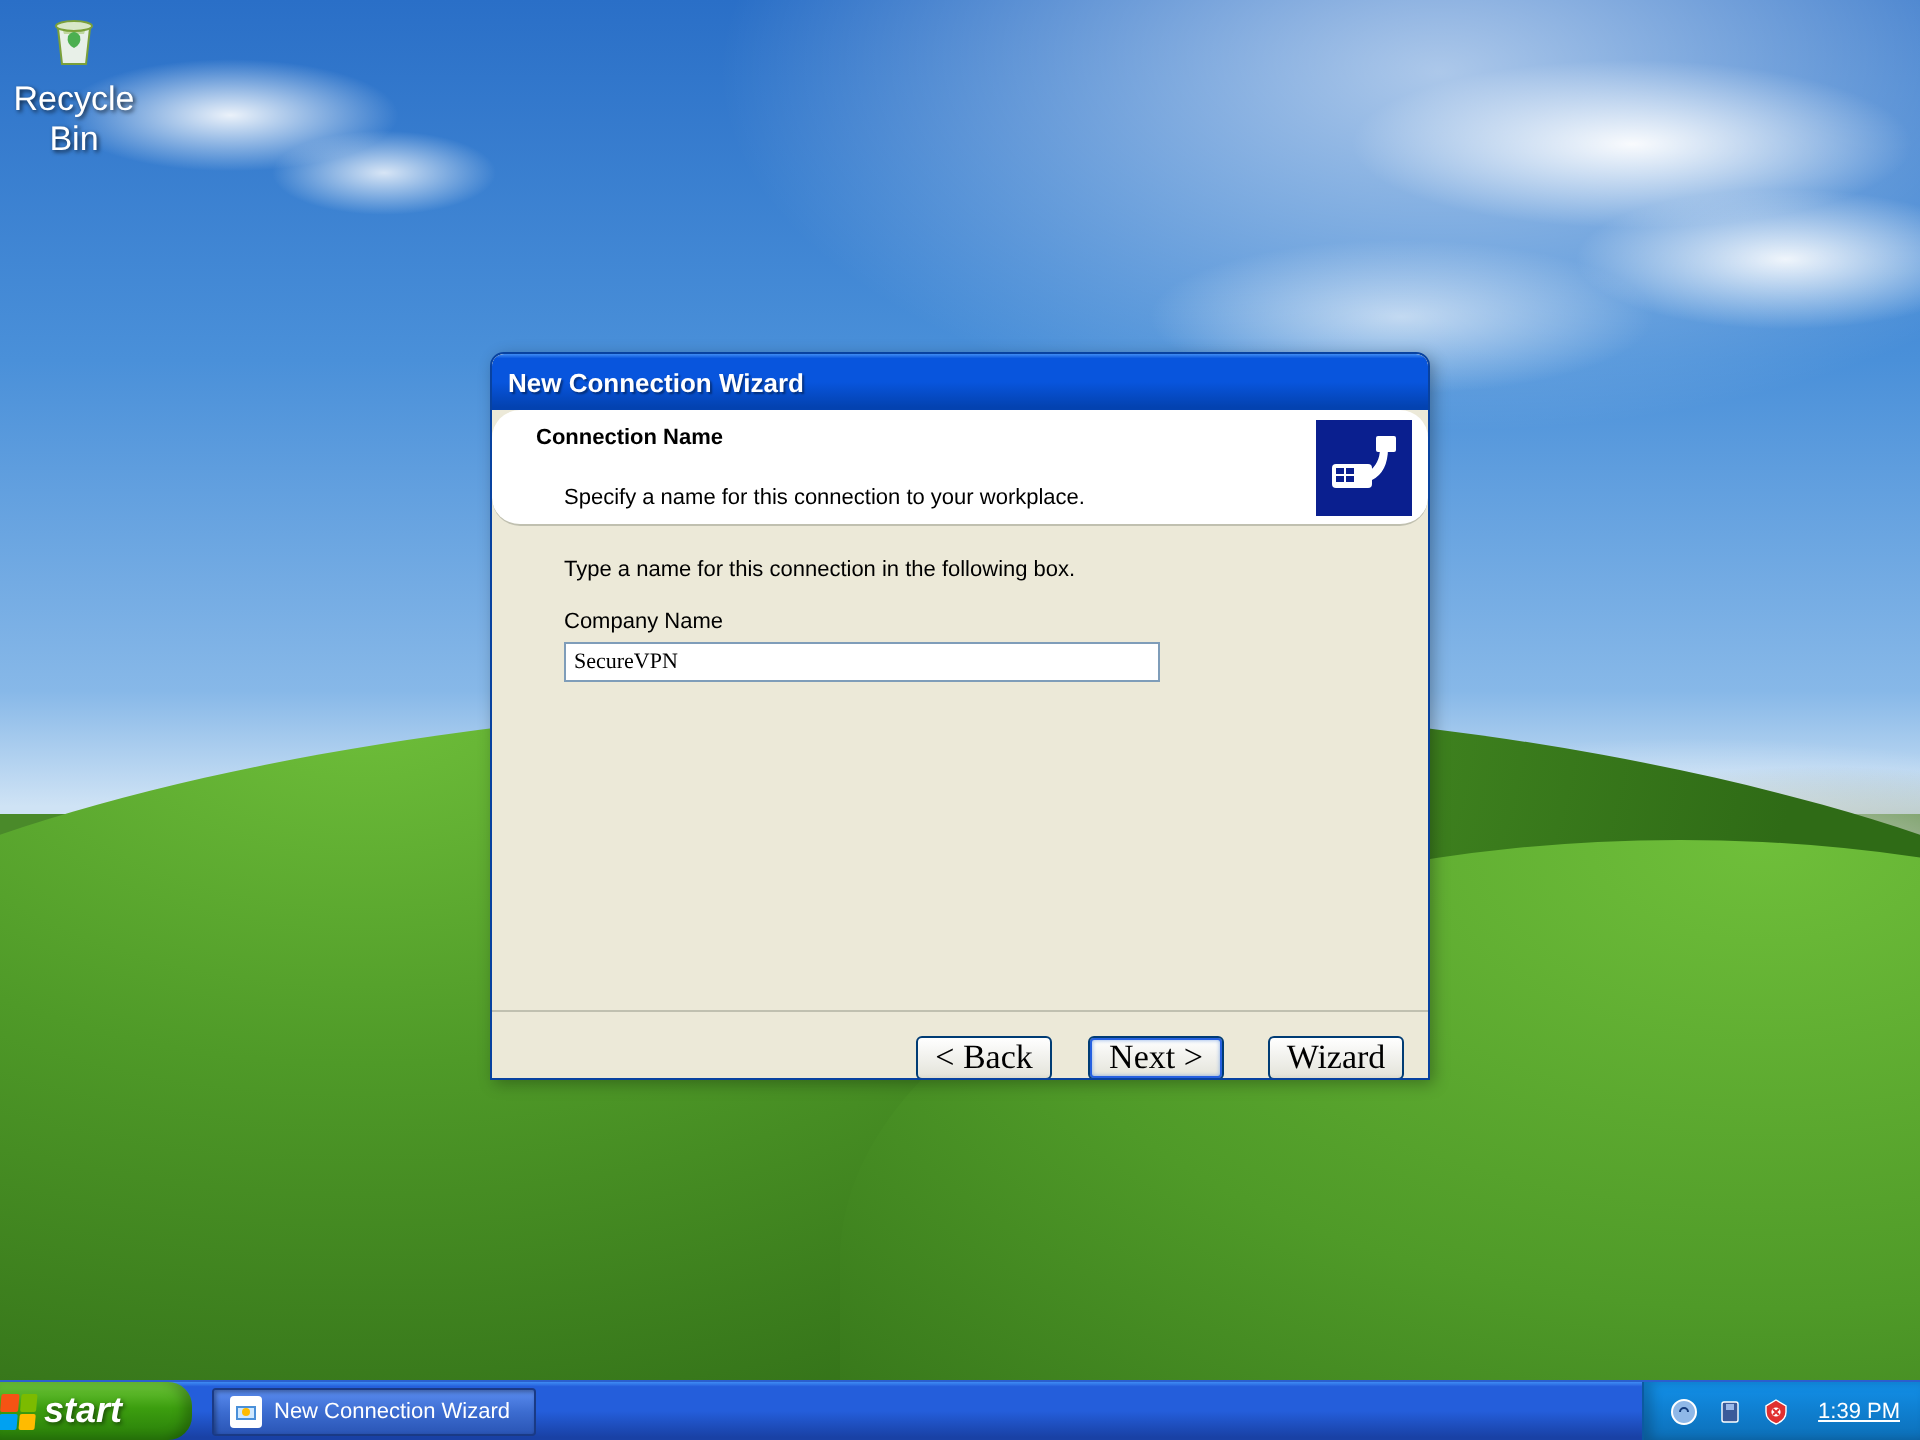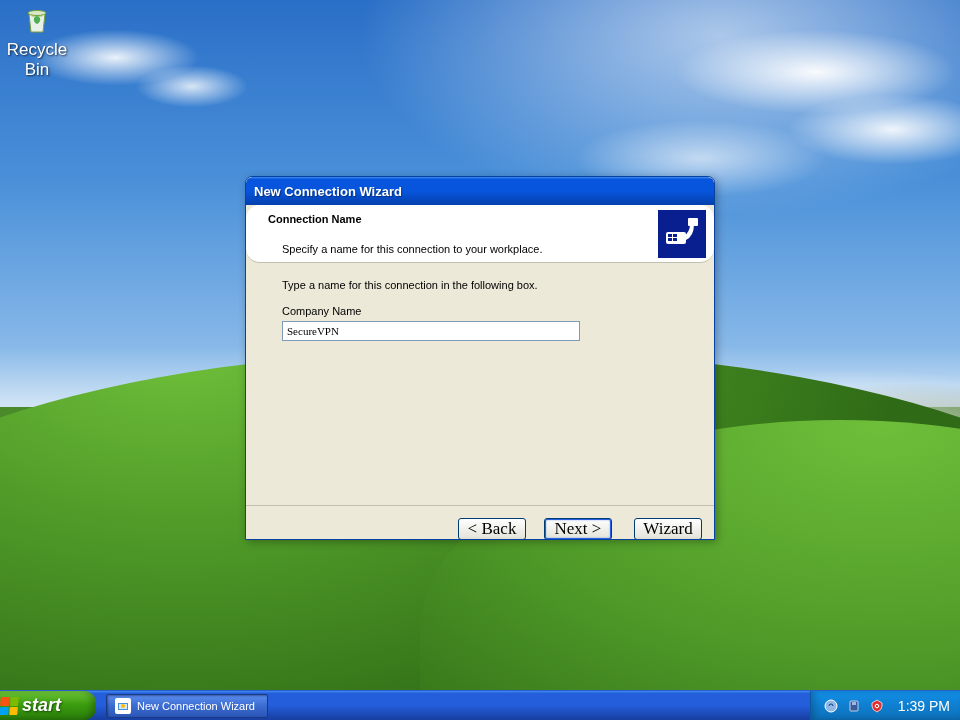--- a/index.html
+++ b/index.html
@@ -196,23 +196,24 @@
     width: 16px; height: 16px;
     background:#ffffff; border-radius:2px;
     display: flex; align-items: center; justify-content: center;
   }
   .systray {
     margin-left: auto;
     background: linear-gradient(to bottom, #1290e9 0%, #0f7fd0 50%, #0d6fb8 100%);
     display: flex; align-items: center;
     padding: 0 10px 0 12px;
     gap: 7px;
-    color: white; font-size: 14px;
+    color: white; font-size: 11px;
     border-left: 1px solid #0b5aa0;
     box-shadow: inset 4px 0 6px rgba(0,0,0,.2);
+    text-decoration: underline;
   }
   .tray-icon { width: 16px; height: 16px; display:flex;align-items:center;justify-content:center;}
   .clock { margin-left: 6px; }
 </style>
 </head>
 <body>
 
 <div class="desktop">
   <div class="hill"></div>
   <div class="hill2"></div>

